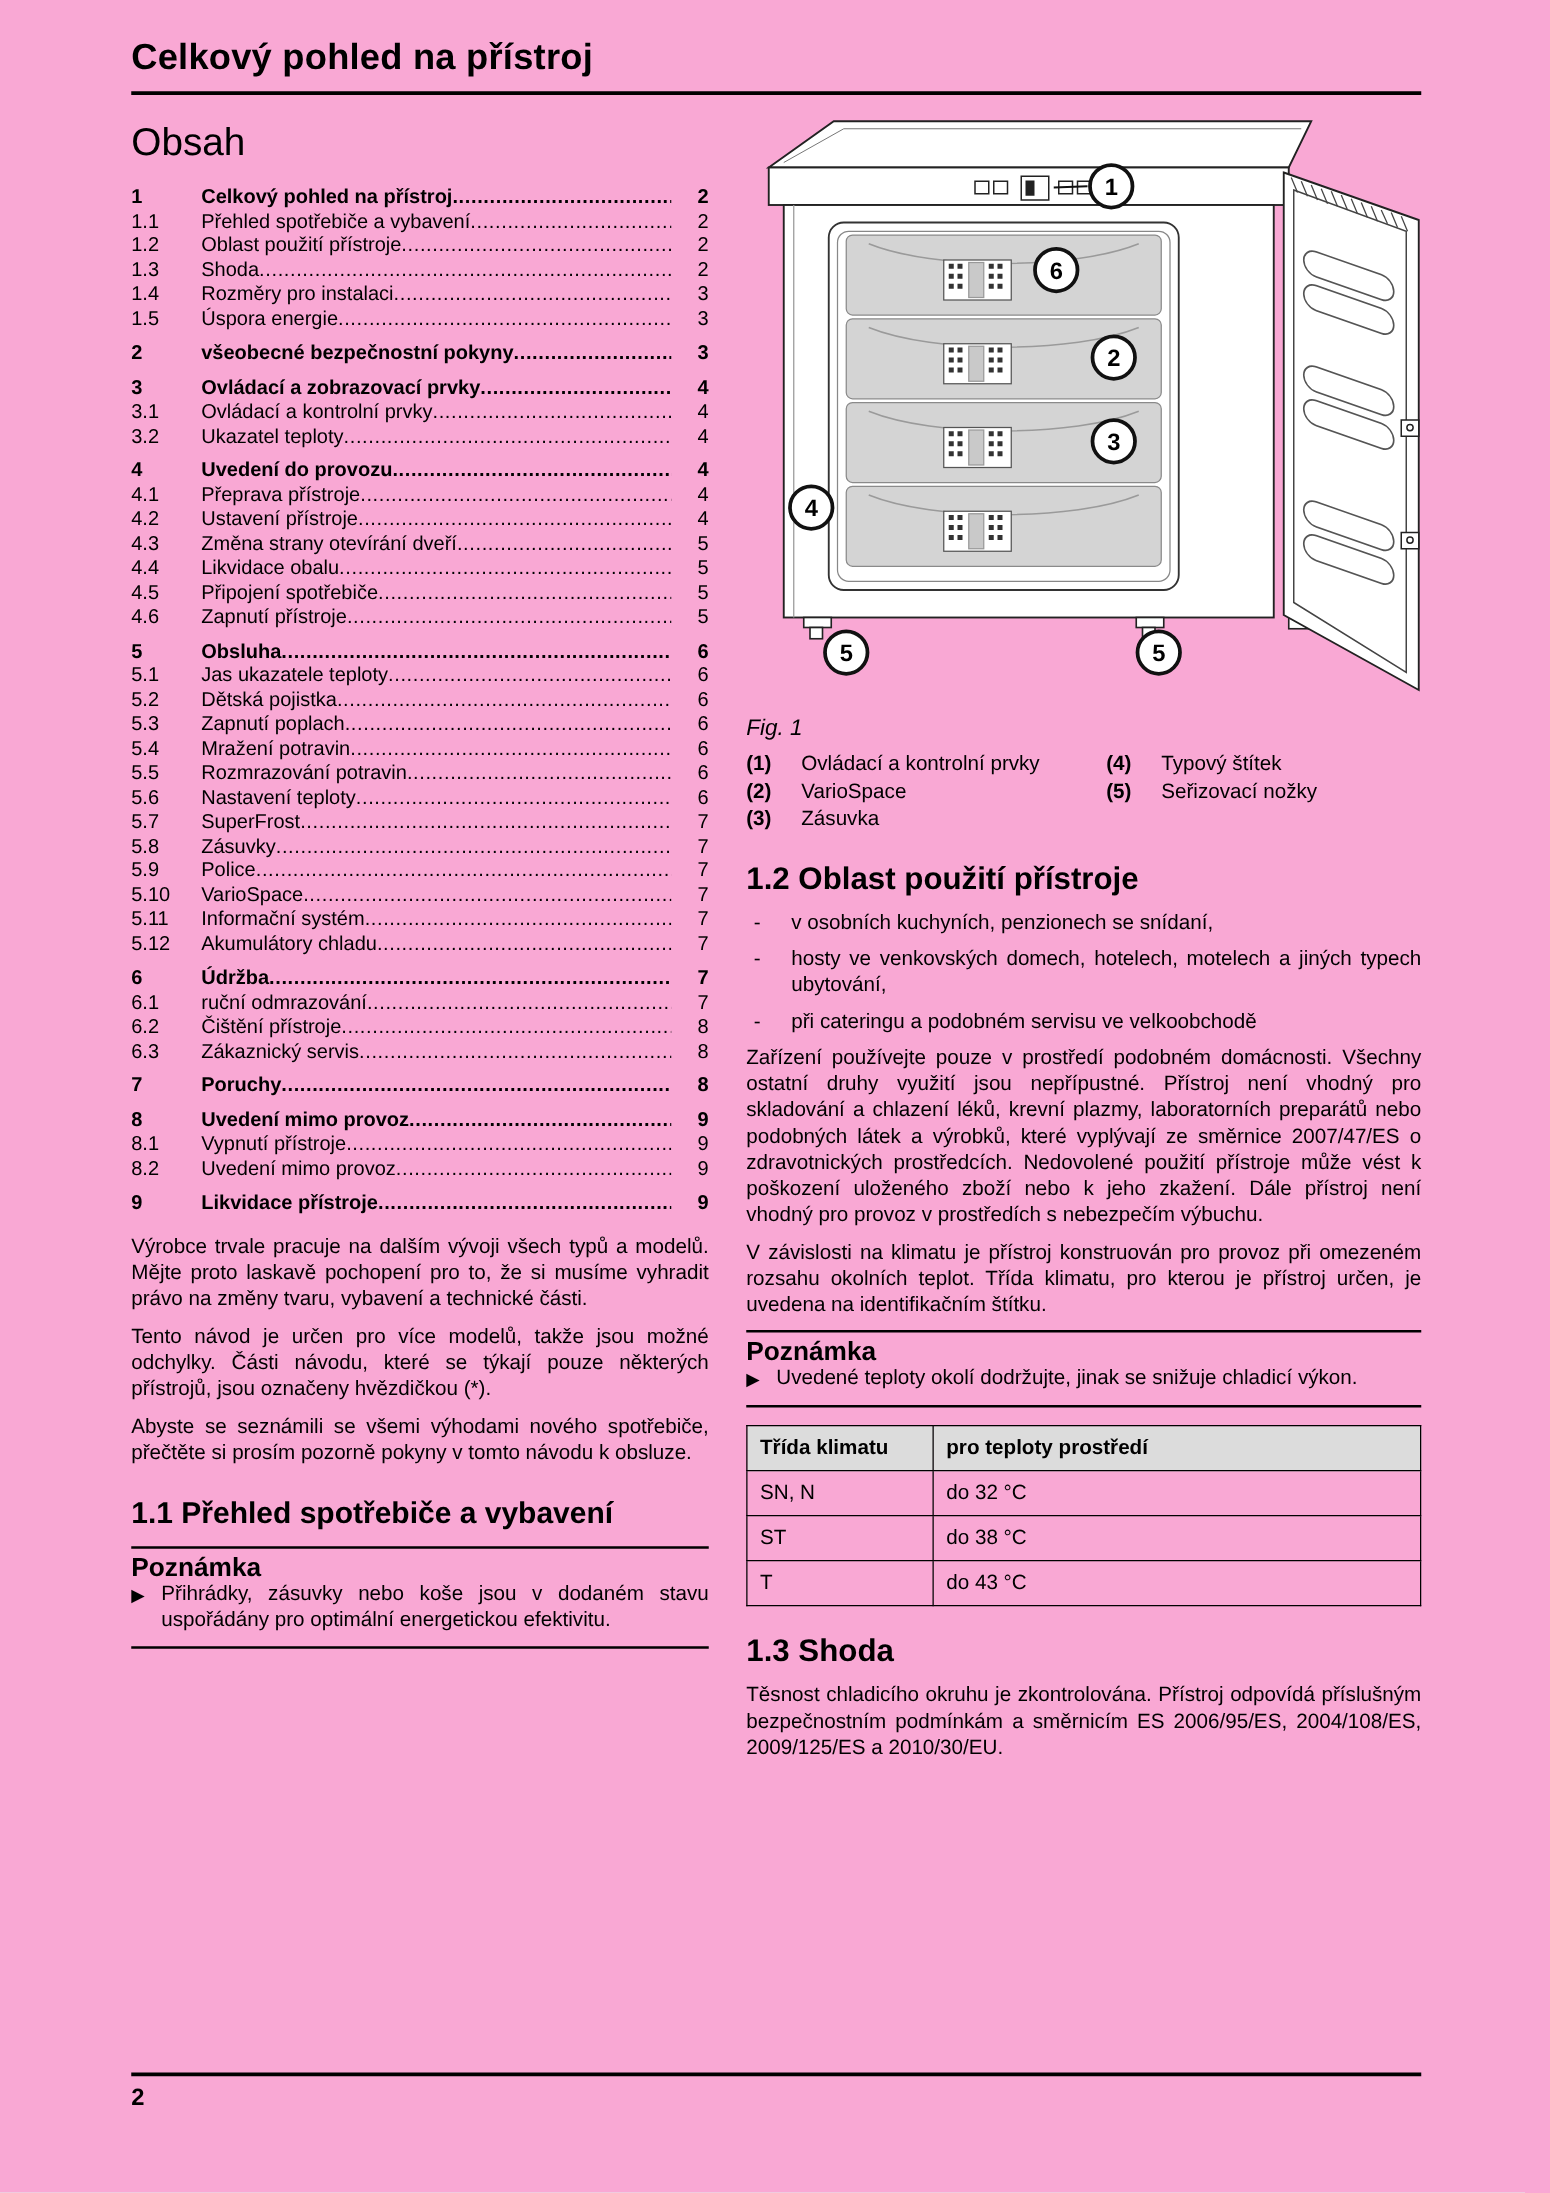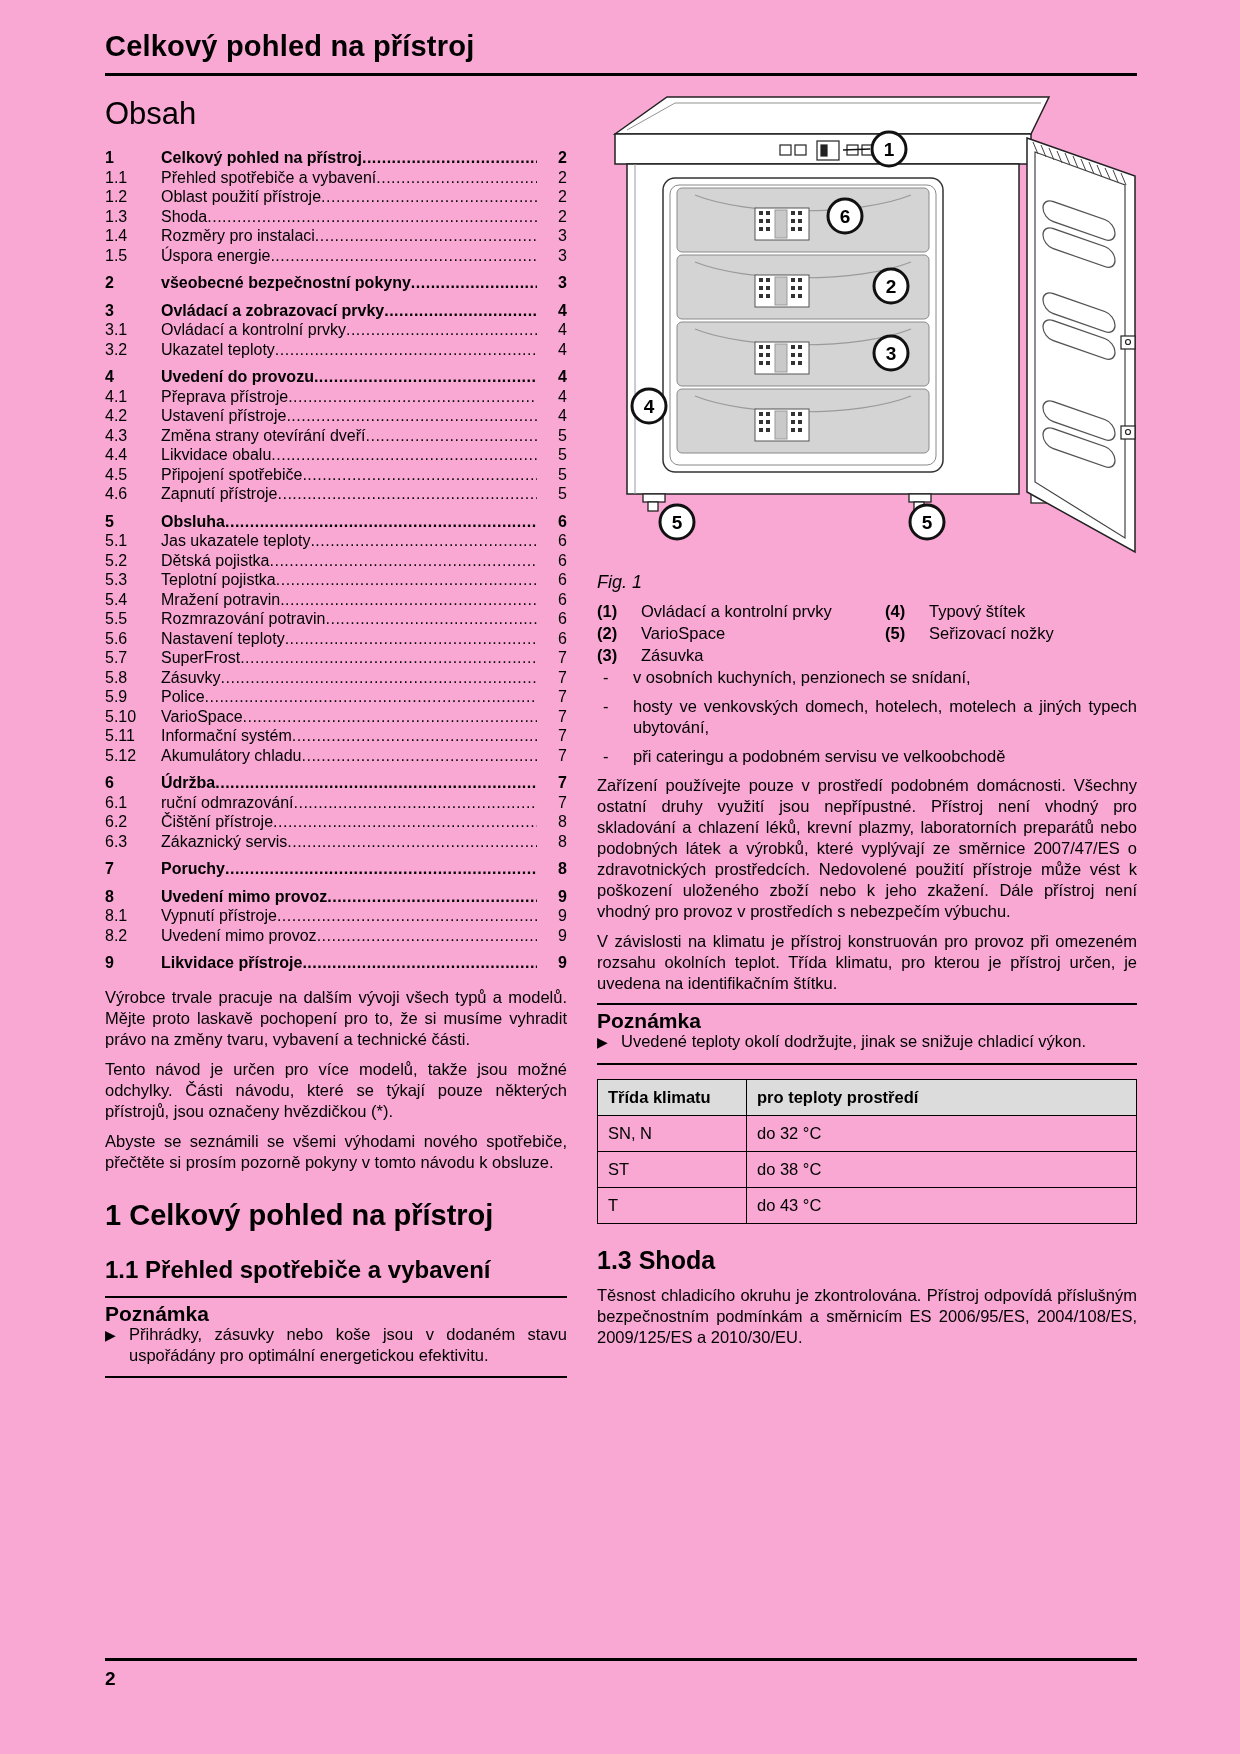--- a/index.html
+++ b/index.html
@@ -207,21 +207,21 @@
 
         <div class="toc-row lv-2">
           <span class="toc-num">5.2</span>
           <span class="toc-label">Dětská pojistka</span>
           <span class="dots">......................................................................................................................................................</span>
           <span class="toc-page">6</span>
         </div>
 
         <div class="toc-row lv-2">
           <span class="toc-num">5.3</span>
-          <span class="toc-label">Teplotní pojistka</span>
+          <span class="toc-label">Zapnutí poplach</span>
           <span class="dots">......................................................................................................................................................</span>
           <span class="toc-page">6</span>
         </div>
 
         <div class="toc-row lv-2">
           <span class="toc-num">5.4</span>
           <span class="toc-label">Mražení potravin</span>
           <span class="dots">......................................................................................................................................................</span>
           <span class="toc-page">6</span>
         </div>
@@ -350,21 +350,20 @@
 
     <div>
 
         <p class="body-p">Výrobce trvale pracuje na dalším vývoji všech typů a modelů. Mějte proto laskavě pochopení pro to, že si musíme vyhradit právo na změny tvaru, vybavení a technické části.</p>
 
         <p class="body-p">Tento návod je určen pro více modelů, takže jsou možné odchylky. Části návodu, které se týkají pouze některých přístrojů, jsou označeny hvězdičkou (*).</p>
 
         <p class="body-p">Abyste se seznámili se všemi výhodami nového spotřebiče, přečtěte si prosím pozorně pokyny v tomto návodu k obsluze.</p>
       </div>
 
-    <div class="h-big">1 Celkový pohled na přístroj</div>
     <div class="h-mid">1.1 Přehled spotřebiče a vybavení</div>
 
     <div class="note">
       <div class="note-title">Poznámka</div>
       <div class="note-line">
         <span class="note-mark">▶</span>
         <span class="note-text">Přihrádky, zásuvky nebo koše jsou v dodaném stavu uspořádány pro optimální energetickou efektivitu.</span>
       </div>
     </div>
   </div>
@@ -584,20 +583,21 @@
             <span class="leg-label">Typový štítek</span>
           </div>
 
           <div class="leg-item">
             <span class="leg-num">(5)</span>
             <span class="leg-label">Seřizovací nožky</span>
           </div>
         </div>
     </div>
 
+    <div class="h-mid2">1.2 Oblast použití přístroje</div>
 
     <div>
 
         <div class="dash-row">
           <span class="dash-m">-</span>
           <span class="dash-t">v osobních kuchyních, penzionech se snídaní,</span>
         </div>
 
         <div class="dash-row">
           <span class="dash-m">-</span>

